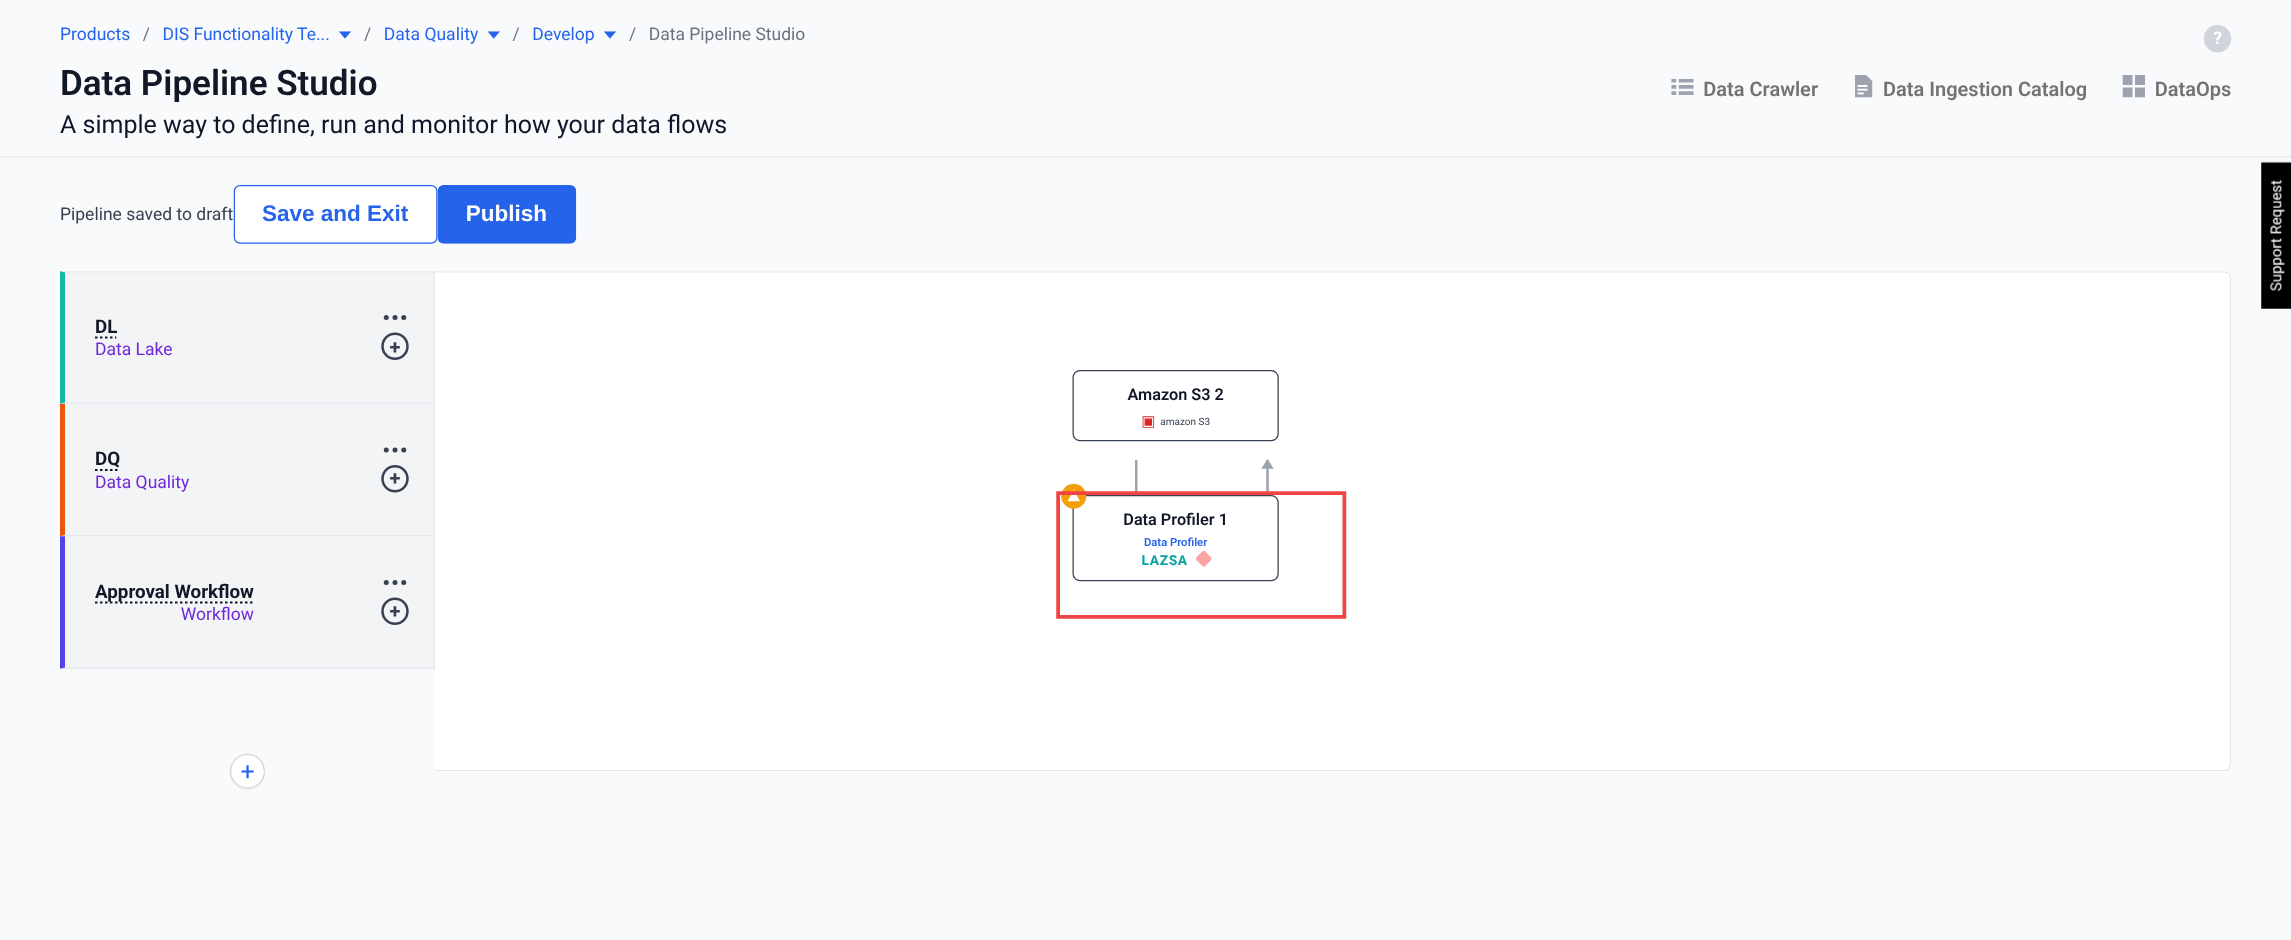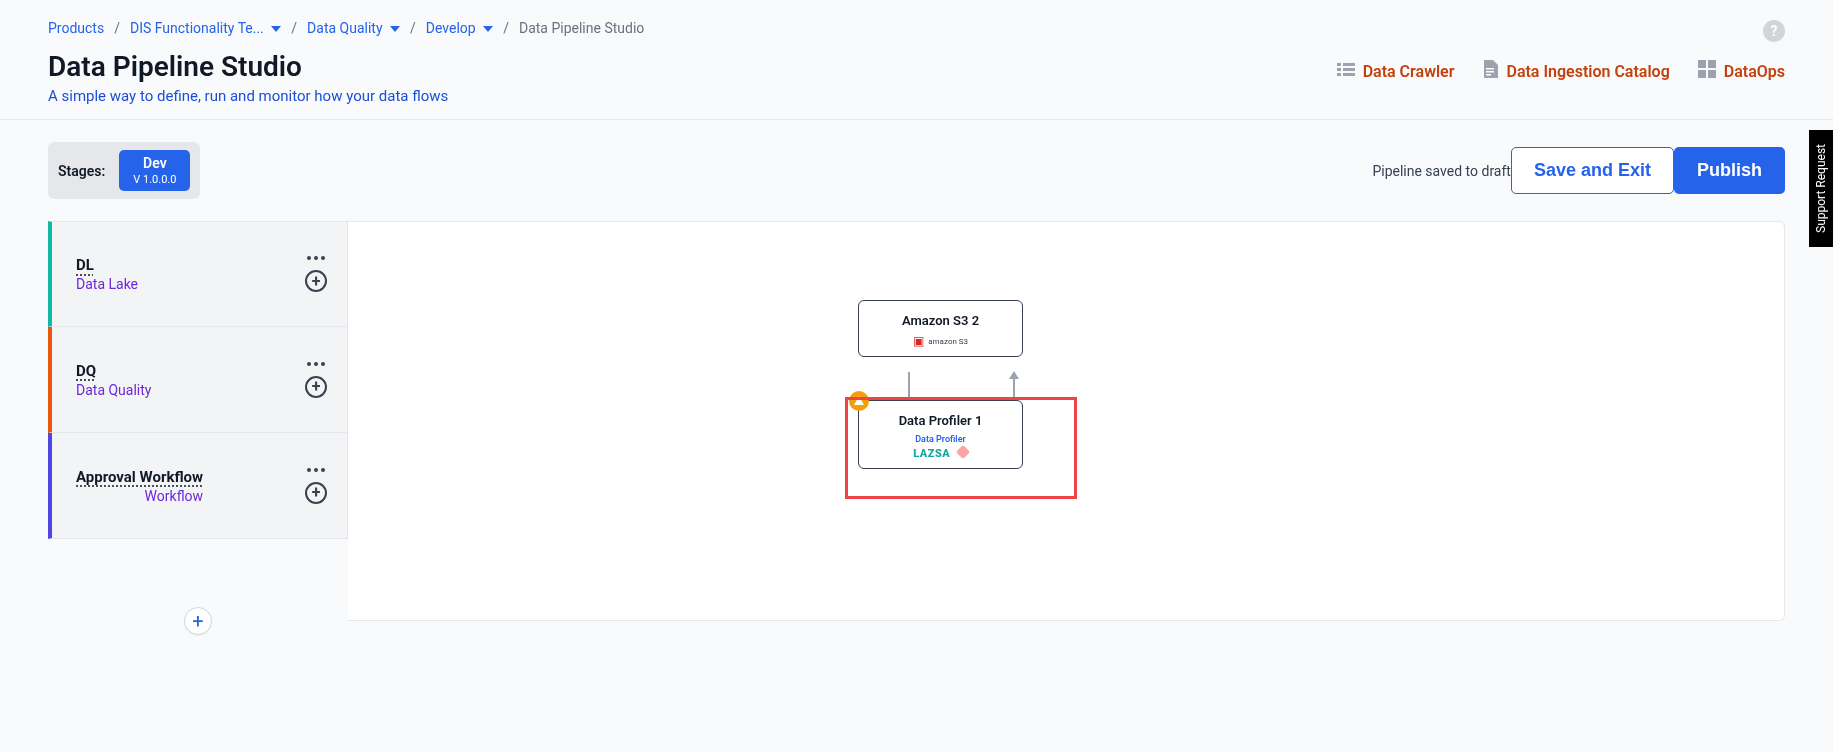--- a/index.html
+++ b/index.html
@@ -28,32 +28,32 @@
   .breadcrumb a { color: #2563eb; text-decoration: none; cursor: pointer; }
   .breadcrumb .sep { color: #6b7280; }
   .breadcrumb .current { color: #6b7280; }
   .dropdown-caret {
     display: inline-block;
     margin-left: 4px;
     vertical-align: middle;
   }
   .dropdown-caret svg { display: block; }
   .page-title { font-size: 28px; font-weight: 600; color: #111827; margin-bottom: 4px;}
-  .page-subtitle { font-size: 15px; color: #1d4ed8; }
+  .page-subtitle { font-size: 20px; color: #0f172a; }
   .header-right {
     display: flex;
     align-items: center;
     gap: 28px;
     margin-top: 40px;
   }
   .header-link {
     display: flex;
     align-items: center;
     gap: 8px;
-    color: #c2410c;
+    color: #737373;
     font-weight: 600;
     font-size: 16px;
     cursor: pointer;
   }
   .header-link .icon { color: #9ca3af; }
   .help-icon {
     position: absolute;
     top: 20px;
     right: 48px;
     width: 22px; height: 22px;
@@ -320,27 +320,20 @@
             <rect x="0" y="10" width="8" height="8" fill="#9ca3af"></rect>
             <rect x="10" y="10" width="8" height="8" fill="#9ca3af"></rect>
           </svg>
       </span>
       <span>DataOps</span>
     </div>
   </div>
 </div>
 
 <div class="toolbar">
-  <div class="stages-pill">
-    <span class="label">Stages:</span>
-    <div class="dev-badge">
-      <div class="b-top">Dev</div>
-      <div class="b-bot">V 1.0.0.0</div>
-    </div>
-  </div>
   <div class="toolbar-right">
     <span class="status-text">Pipeline saved to draft</span>
     <button class="btn btn-outline">Save and Exit</button>
     <button class="btn btn-primary">Publish</button>
   </div>
 </div>
 
 <div class="main">
   <div class="sidebar">
 

